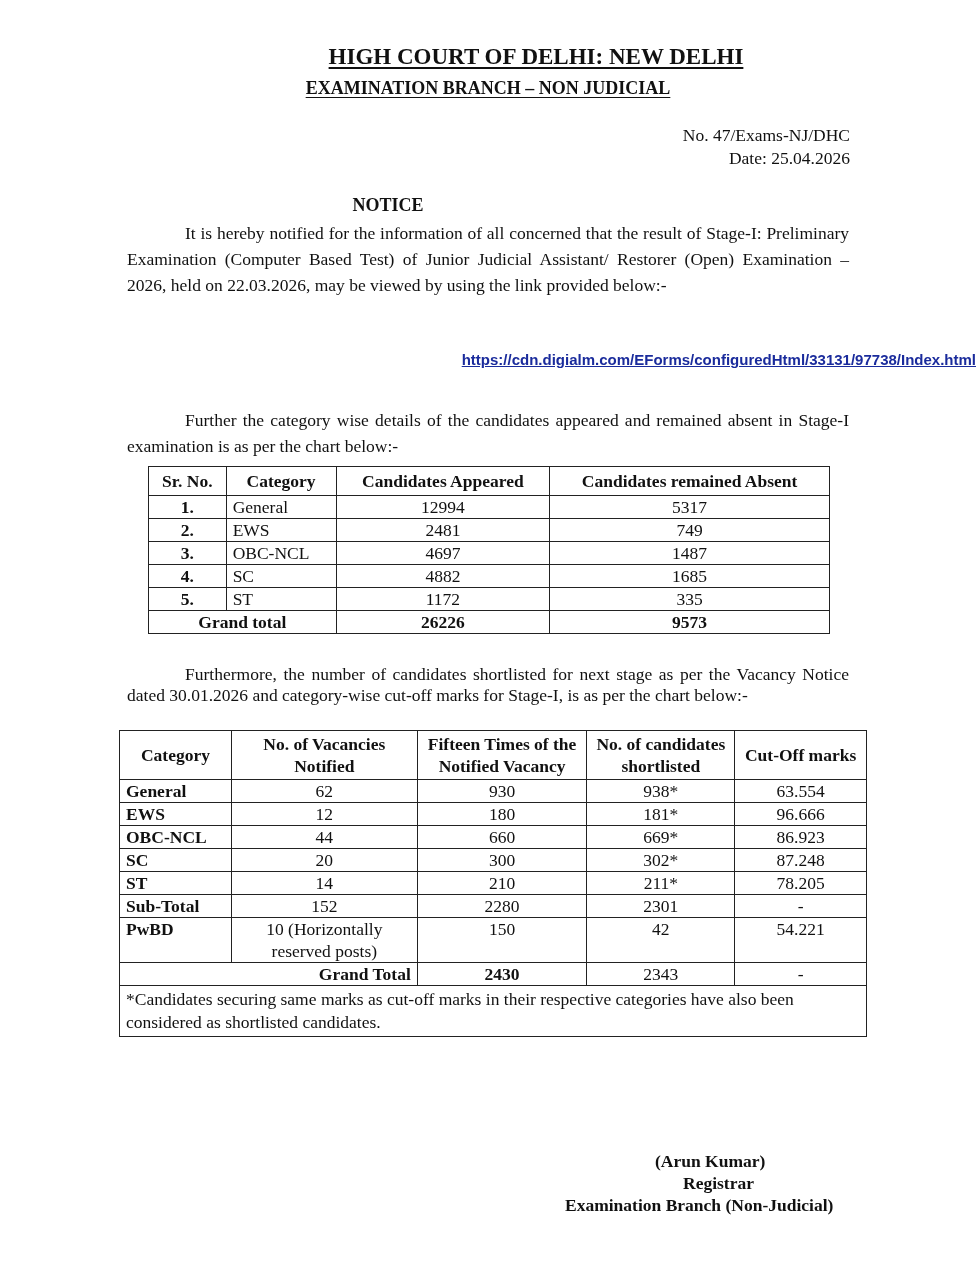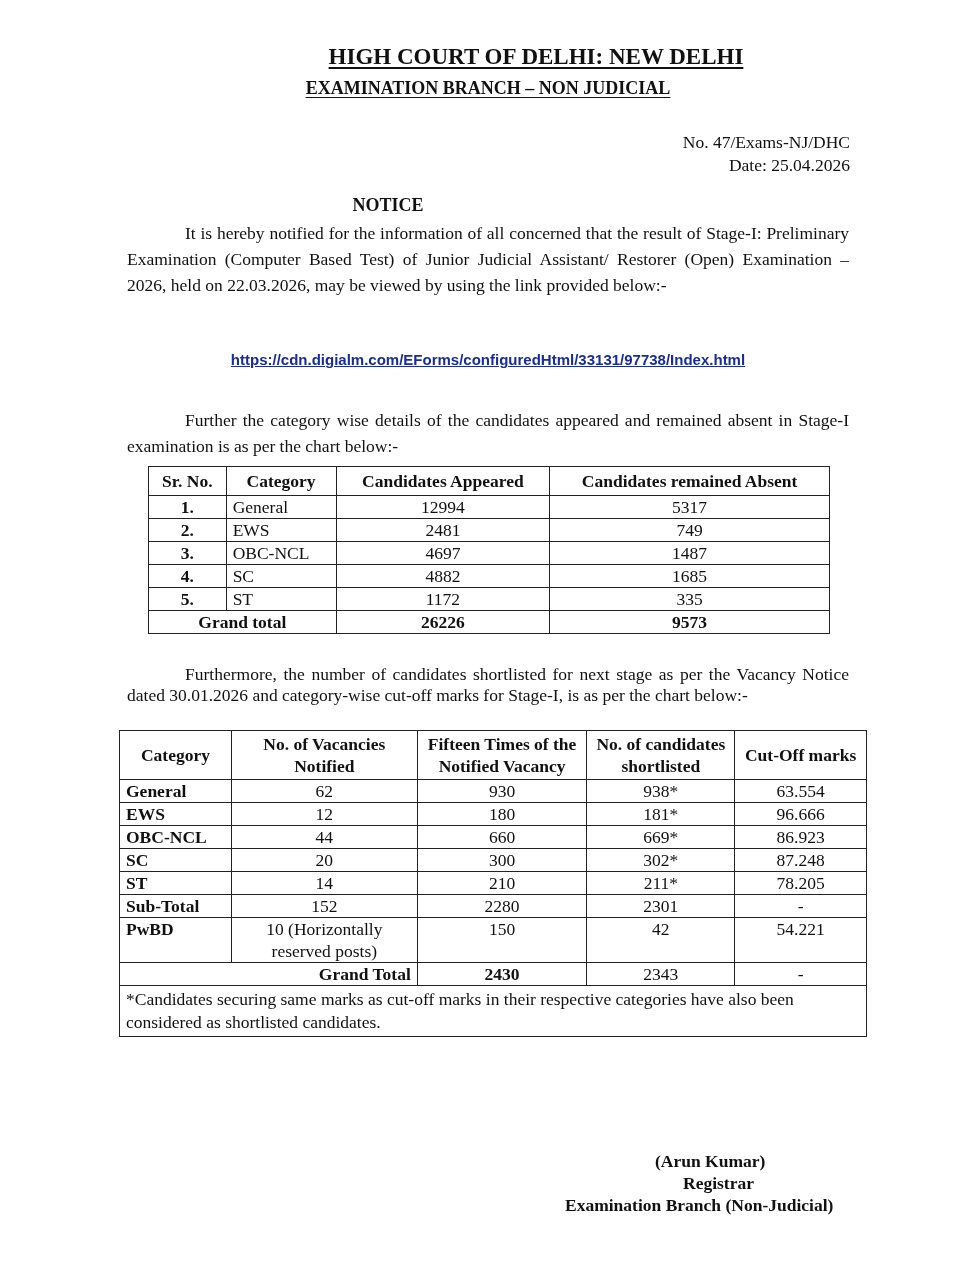--- a/index.html
+++ b/index.html
@@ -11,29 +11,29 @@
     .title1 {
       left: 0; width: 976px; top: 44px; text-align: center;
       font-size: 23px; font-weight: bold; text-decoration: underline;
       text-decoration-thickness: 2px; text-underline-offset: 3px; margin-left: 48px;
     }
     .title2 {
       left: 0; width: 976px; top: 78px; text-align: center;
       font-size: 18px; font-weight: bold; text-decoration: underline;
       text-underline-offset: 3px;
     }
-    .ref { right: 126px; top: 124px; text-align: right; font-size: 17.5px; line-height: 23px; margin-top: 7px; }
+    .ref { right: 126px; top: 124px; text-align: right; font-size: 17.5px; line-height: 23px; }
     .notice-head { left: 0; width: 776px; top: 195px; text-align: center; font-size: 18px; font-weight: bold; }
     .para {
       left: 127px; width: 722px; font-size: 17.5px; line-height: 26px; text-align: justify;
       text-align-last: left;
     }
     .para .indent { display: inline-block; width: 58px; }
     .link {
-      left: 0; width: 976px; top: 351px; text-align: center;
+      left: 0; width: 976px; top: 351px; text-align: right;
       font-family: "Liberation Sans", sans-serif; font-weight: bold; font-size: 15px;
       color: #1a2b9c; text-decoration: underline; cursor: pointer;
     }
     table { border-collapse: collapse; font-size: 17.5px; }
     td, th { border: 1px solid #222; padding: 0 6px; }
     .t1 { left: 148px; top: 466px; width: 682px; }
     .t1 th { height: 28px; font-weight: bold; }
     .t1 td { height: 22px; line-height: 22px; }
     .c { text-align: center; }
     .b { font-weight: bold; }

